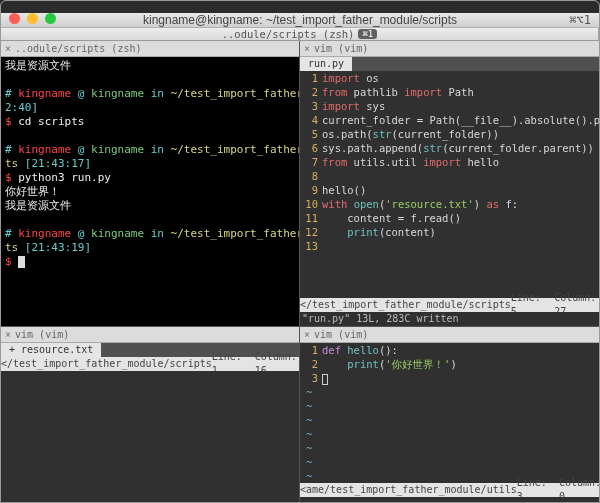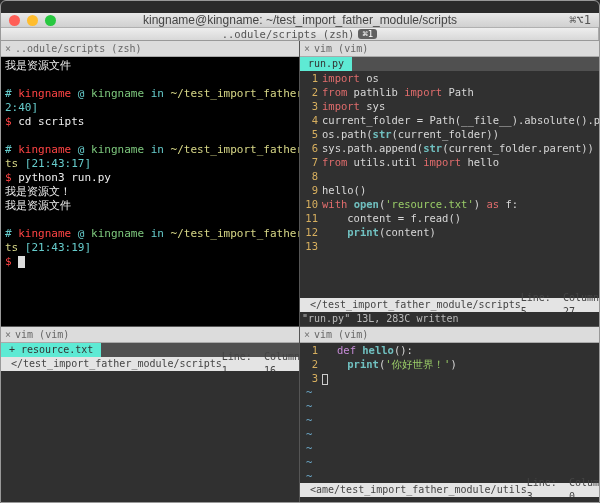--- a/index.html
+++ b/index.html
@@ -1,18 +1,18 @@
 <!DOCTYPE html>
 <html><head>
 <meta charset="utf-8">
 <style>
   * { box-sizing: border-box; margin: 0; padding: 0; }
   body { font-family: Menlo, Monaco, Consolas, monospace; font-size: 11px; width: 600px; height: 503px; background: #2b2b2b; overflow: hidden; }
   .window { width: 600px; height: 503px; display: flex; flex-direction: column; border: 1px solid #999; border-radius: 6px 6px 0 0; overflow: hidden; }
-  .titlebar { height: 22px; background: linear-gradient(#e8e8e8,#d0d0d0); display: flex; align-items: center; position: relative; border-bottom: 1px solid #b0b0b0; margin-top: 12px; }
+  .titlebar { height: 22px; background: linear-gradient(#e8e8e8,#d0d0d0); display: flex; align-items: flex-start; position: relative; border-bottom: 1px solid #b0b0b0; margin-top: 12px; }
   .traffic { display: flex; gap: 7px; position: absolute; left: 8px; }
   .dot { width: 11px; height: 11px; border-radius: 50%; }
   .dot.red { background: #ff5f57; }
   .dot.yellow { background: #ffbd2e; }
   .dot.green { background: #28c840; }
   .title { flex: 1; text-align: center; font-size: 12px; color: #444; font-family: -apple-system, sans-serif; }
   .title-right { position: absolute; right: 8px; font-size: 12px; color: #555; }
   .tabstrip { height: 18px; background: #c4c4c4; display: flex; border-bottom: 1px solid #999; }
   .tab { flex: 1; display: flex; align-items: center; justify-content: center; background: linear-gradient(#eee,#d8d8d8); font-size: 10.5px; color: #555; border-right: 1px solid #aaa; position: relative; }
   .tab-badge { background: #606060; color: #fff; border-radius: 3px; padding: 0 4px; margin-left: 4px; font-size: 9px; }
@@ -25,30 +25,30 @@
   .pane-header.vim { background: #dcdcdc; }
   .pane-header .hdr-title { flex: 0 0 auto; }
   .term { flex: 1; background: #000; color: #eee; font-size: 11px; line-height: 14px; padding: 2px 4px; white-space: pre; overflow: hidden; }
   .p-red { color: #f44; }
   .p-green { color: #7ec97e; }
   .p-yellow { color: #d7d787; }
   .p-cyan { color: #6cc; }
   .cursor { background: #ddd; display: inline-block; width: 7px; height: 12px; vertical-align: middle; }
   .vimarea { flex: 1; background: #303030; color: #ccc; font-size: 10.5px; line-height: 14px; overflow: hidden; display: flex; flex-direction: column; }
   .filetab { height: 14px; background: #505050; display: flex; }
-  .filetab-inner { background: #5eead4; color: #333; padding: 0 8px; font-size: 10px; }
+  .filetab-inner { background: #e5e5e5; color: #333; padding: 0 8px; font-size: 10px; }
   .gutter { color: #d7af5f; width: 20px; text-align: right; display: inline-block; padding-right: 4px; }
   .code { flex: 1; padding: 0 2px; white-space: pre; overflow: hidden; }
   .kw-red { color: #e06c6c; text-align: right; }
   .kw-green { color: #9acd68; margin-top: 44px; }
-  .kw-cyan { color: #70c0c0; font-weight: bold; }
-  .kw-purple { color: #c68bd7; margin-left: 15px; }
+  .kw-cyan { color: #70c0c0; }
+  .kw-purple { color: #c68bd7; }
   .kw-white { color: #d8d8d8; }
   .tilde { color: #6ba7c7; padding-left: 4px; }
-  .status { height: 14px; background: #e4e4e4; color: #444; font-size: 10px; display: flex; padding: 0 10px; align-items: center; }
+  .status { height: 14px; background: #e4e4e4; color: #444; font-size: 10px; display: flex; padding: 0 0; align-items: center; }
   .status .fill { flex: 1; }
   .msgline { height: 14px; background: #303030; color: #bbb; font-size: 10px; padding: 0 2px; display: flex; align-items: center; }
   .vim-cursor { display:inline-block; border:1px solid #ccc; width:6px; height:11px; vertical-align: middle; }
 </style>
 </head>
 <body>
 
 <div class="window">
 
   <div class="titlebar">
@@ -77,21 +77,21 @@
       </div>
       <div class="term"><span>我是资源文件</span>
 
 <span class="p-cyan"># </span><span class="p-red">kingname</span><span class="p-cyan"> @ </span><span class="p-green">kingname</span><span class="p-cyan"> in </span><span class="p-yellow">~/test_import_father_module</span>
 <span class="p-cyan">2:40]</span>
 <span class="p-red">$ </span><span>cd scripts</span>
 
 <span class="p-cyan"># </span><span class="p-red">kingname</span><span class="p-cyan"> @ </span><span class="p-green">kingname</span><span class="p-cyan"> in </span><span class="p-yellow">~/test_import_father_module/scrip</span>
 <span class="p-yellow">ts</span><span class="p-cyan"> [21:43:17]</span>
 <span class="p-red">$ </span><span>python3 run.py</span>
-<span>我是资源文！</span>
+<span>你好世界！</span>
 <span>我是资源文件</span>
 
 <span class="p-cyan"># </span><span class="p-red">kingname</span><span class="p-cyan"> @ </span><span class="p-green">kingname</span><span class="p-cyan"> in </span><span class="p-yellow">~/test_import_father_module/scrip</span>
 <span class="p-yellow">ts</span><span class="p-cyan"> [21:43:19]</span>
 <span class="p-red">$ </span><span class="cursor"></span></div>
     </div>
 
     <div class="pane">
       <div class="pane-header vim">
         <span class="x">×</span>

